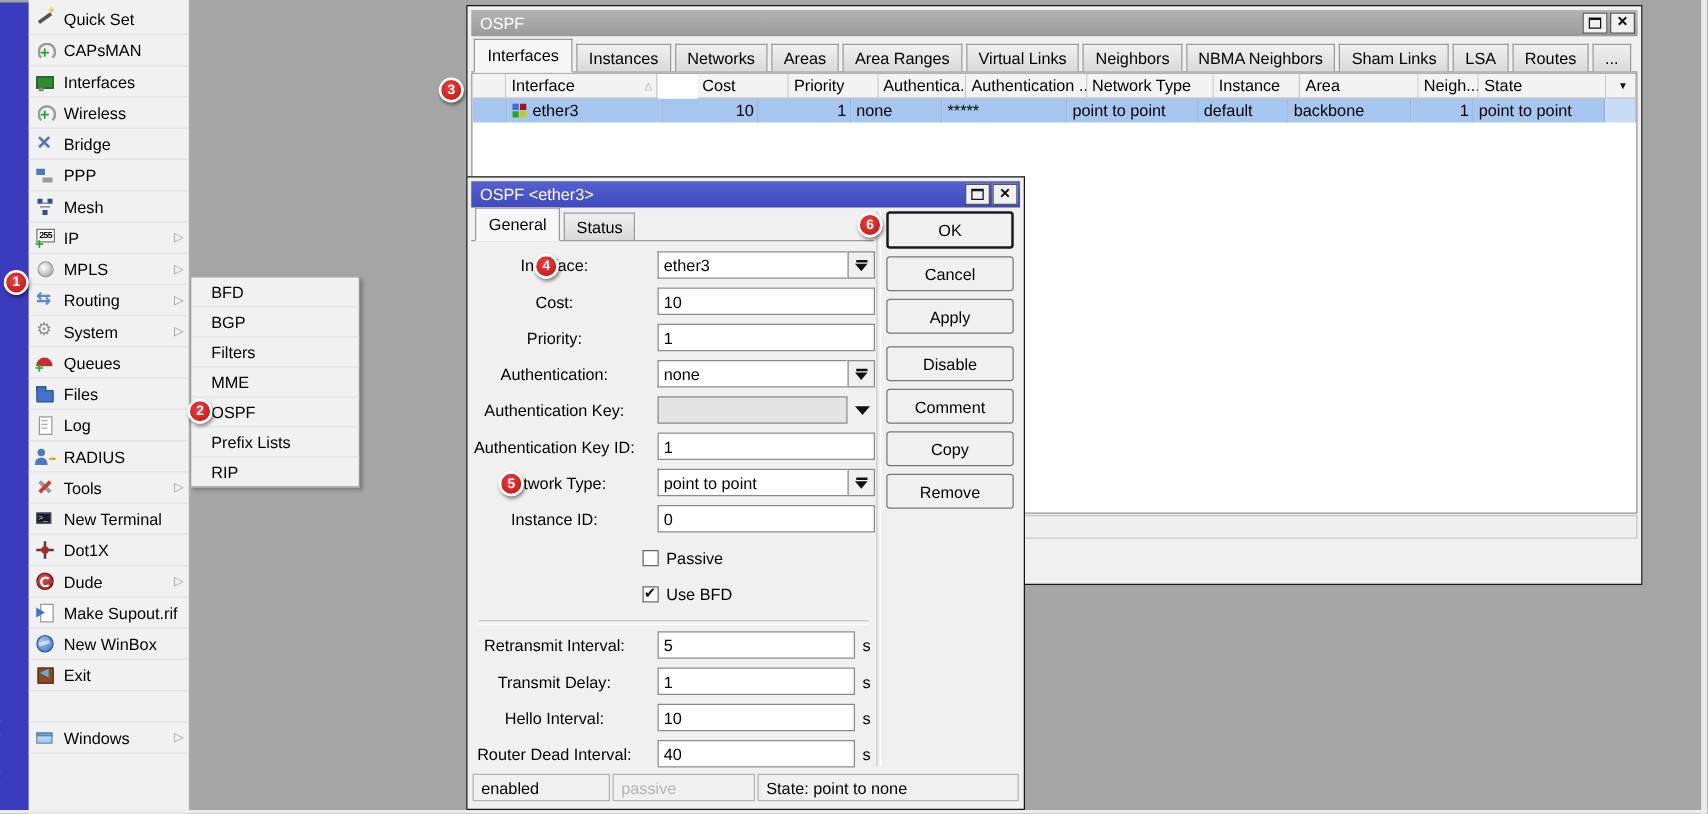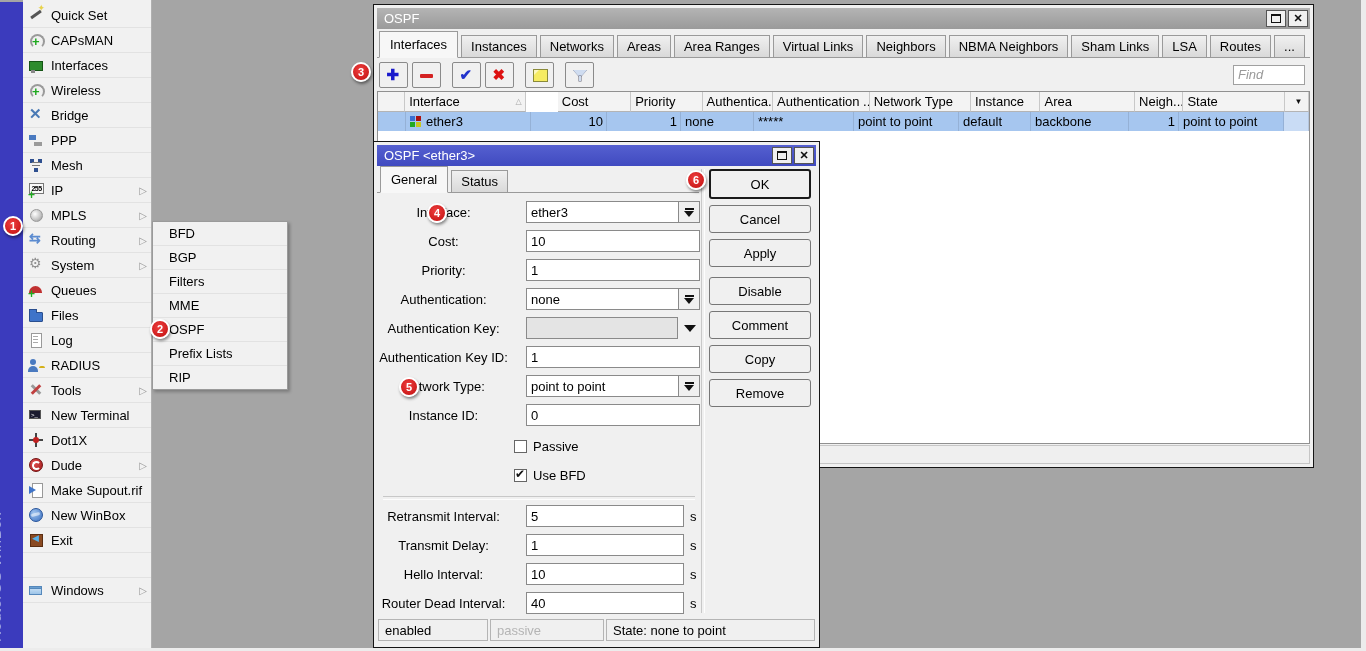--- a/index.html
+++ b/index.html
@@ -319,41 +319,20 @@
         <div class="tab">Areas</div>
         <div class="tab">Area Ranges</div>
         <div class="tab">Virtual Links</div>
         <div class="tab">Neighbors</div>
         <div class="tab">NBMA Neighbors</div>
         <div class="tab">Sham Links</div>
         <div class="tab">LSA</div>
         <div class="tab">Routes</div>
         <div class="tab">...</div>
       </div>
-    <div class="toolbar">
-      <div class="tbtn">
-          <span class="tbi tbi-add"></span>
-        </div>
-        <div class="tbtn">
-          <span class="tbi tbi-remove"></span>
-        </div>
-        <div class="tbtn gapL">
-          <span class="tbi tbi-enable"></span>
-        </div>
-        <div class="tbtn">
-          <span class="tbi tbi-disable"></span>
-        </div>
-        <div class="tbtn gapL">
-          <span class="tbi tbi-comment"></span>
-        </div>
-        <div class="tbtn gapL">
-          <span class="tbi tbi-filter"></span>
-        </div>
-        <input class="find-box" placeholder="Find" style="">
-    </div>
     <div class="tablewrap">
       <div class="trow thead">
           <div class="th" style="width: 28px;">
             <span></span>
           </div>
           <div class="th" style="width: 125px; text-align: right;">
             <span>Interface</span>
             <span class="sort-asc">△</span>
           </div>
           <div class="th" style="width: 76px; margin-left: 32px;">
@@ -537,21 +516,21 @@
           <div class="dbtn">Apply</div>
           <div class="dbtn gap-before">Disable</div>
           <div class="dbtn">Comment</div>
           <div class="dbtn">Copy</div>
           <div class="dbtn">Remove</div>
         </div>
 
       <div class="dlg-status">
         <span class="scell c0">enabled</span>
         <span class="scell c1 muted">passive</span>
-        <span class="scell c2">State: none to point</span>
+        <span class="scell c2">State: point to none</span>
       </div>
     </div>
   </section>
 
   <div id="badges">
       <div class="badge b1">1</div>
       <div class="badge b2">2</div>
       <div class="badge b3">3</div>
       <div class="badge b4">4</div>
       <div class="badge b5">5</div>

